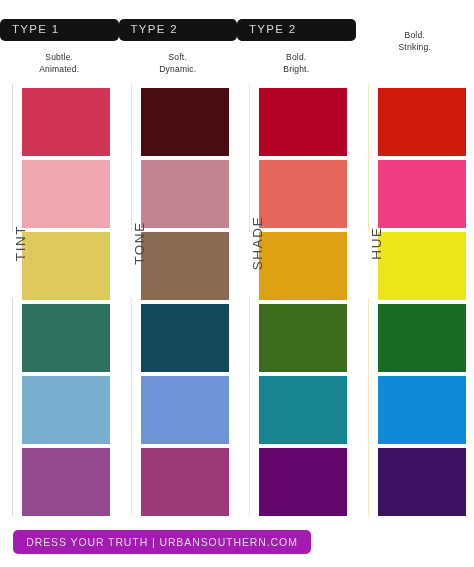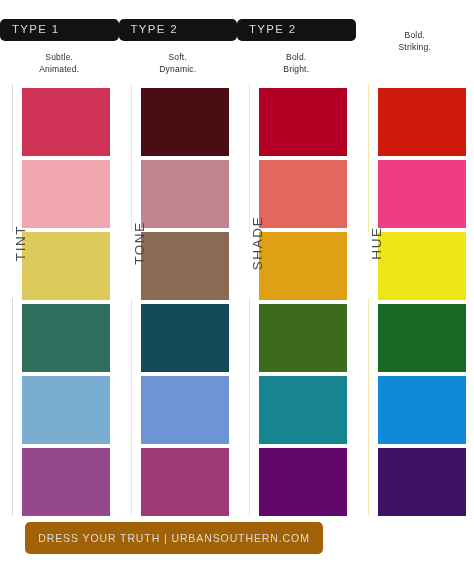--- a/index.html
+++ b/index.html
@@ -125,25 +125,25 @@
   }
   .swatch {
     width: 88px;
     height: 68px;
     margin-bottom: 4px;
   }
 
   
   .footer {
     position: absolute;
-    left: 25px;
+    left: 13px;
     bottom: 13px;
     width: 298px;
-    height: 32px;
-    background: #a16207;
+    height: 24px;
+    background: #a21caf;
     border-radius: 5px;
     display: flex;
     align-items: center;
     justify-content: center;
     box-sizing: border-box;
   }
   .footer-text {
     color: #dcdcdc;
     font-size: 10.5px;
     letter-spacing: 0.9px;

